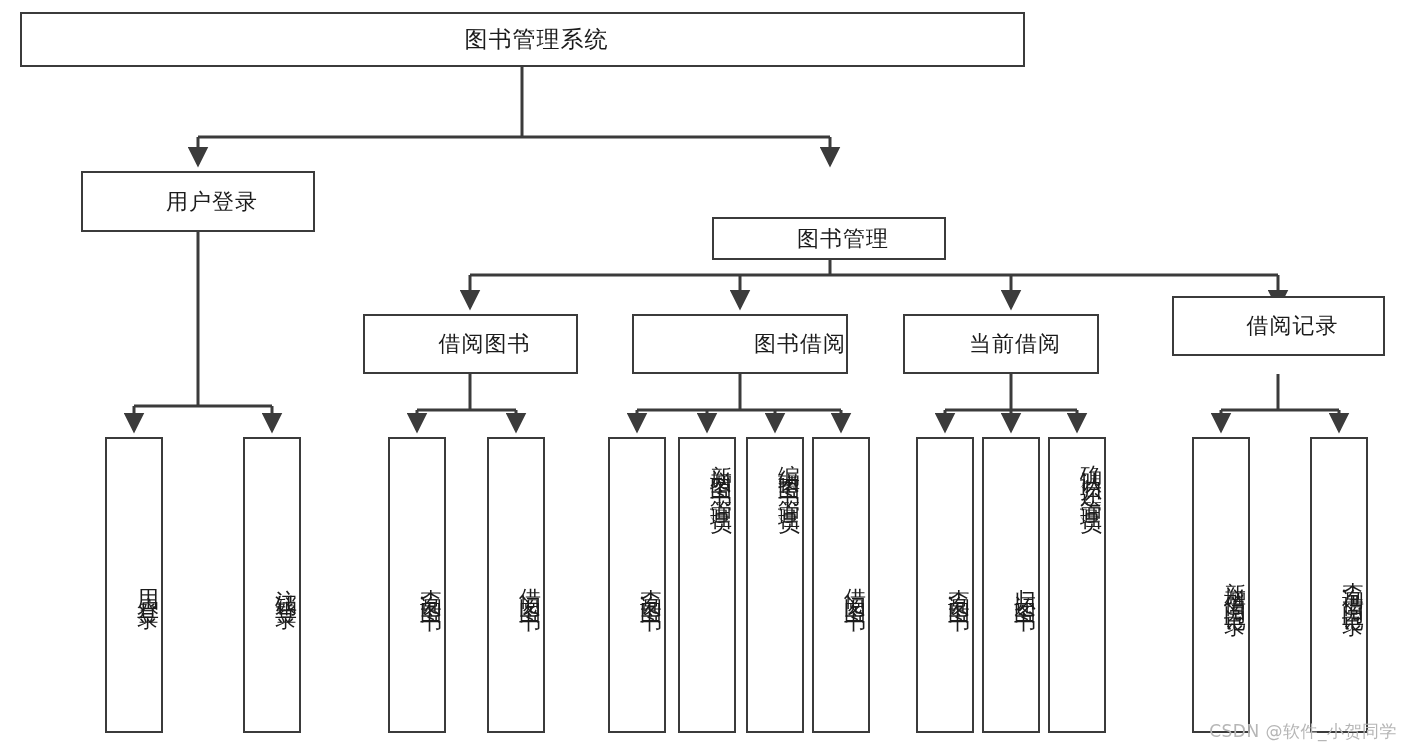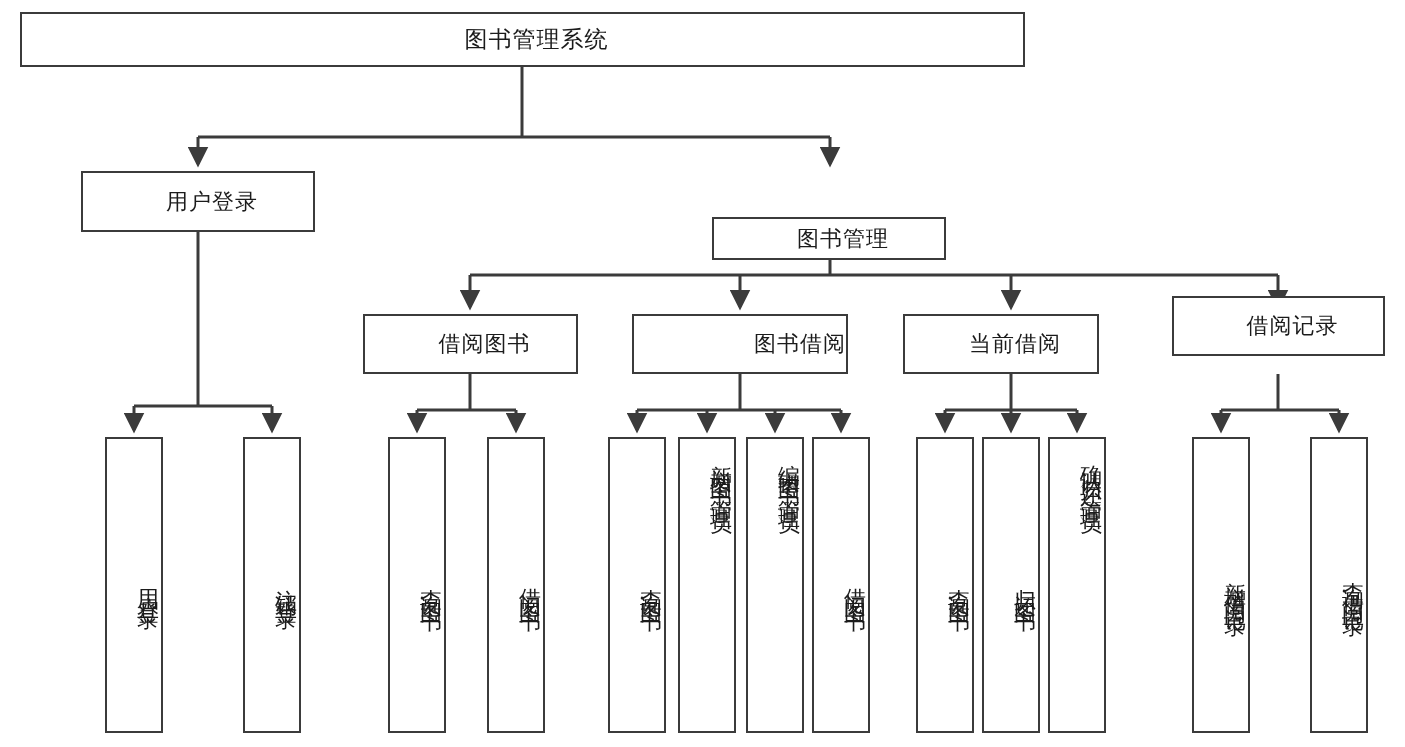--- a/index.html
+++ b/index.html
@@ -203,14 +203,15 @@
     <span class="label">确认归还（管理员）</span>
   </div>
 
   <div class="node v mid" style="left:1192px; top:437px; width:58px; height:296px;">
     <span class="label">新增借阅记录</span>
   </div>
   <div class="node v mid" style="left:1310px; top:437px; width:58px; height:296px;">
     <span class="label">查询借阅记录</span>
   </div>
 
+  <div id="watermark">CSDN @软件_小贺同学</div>
 
 </div>
 
 </body></html>

